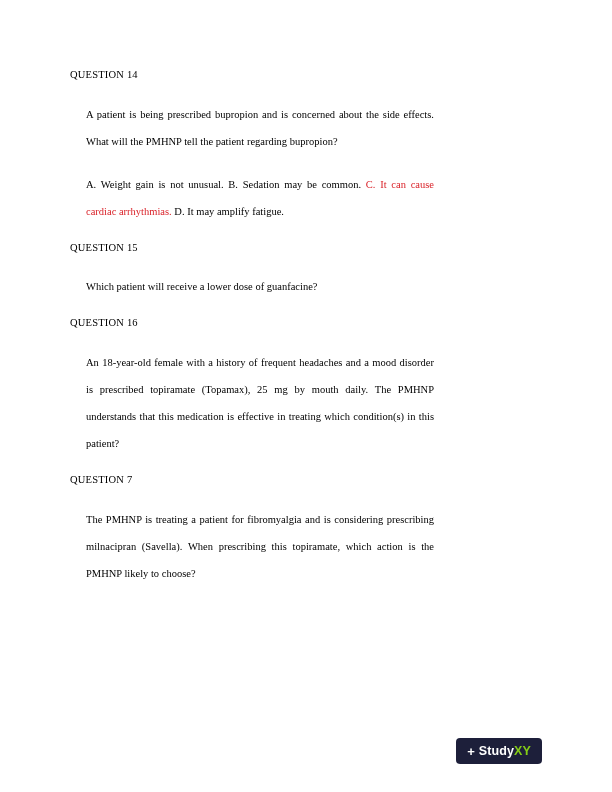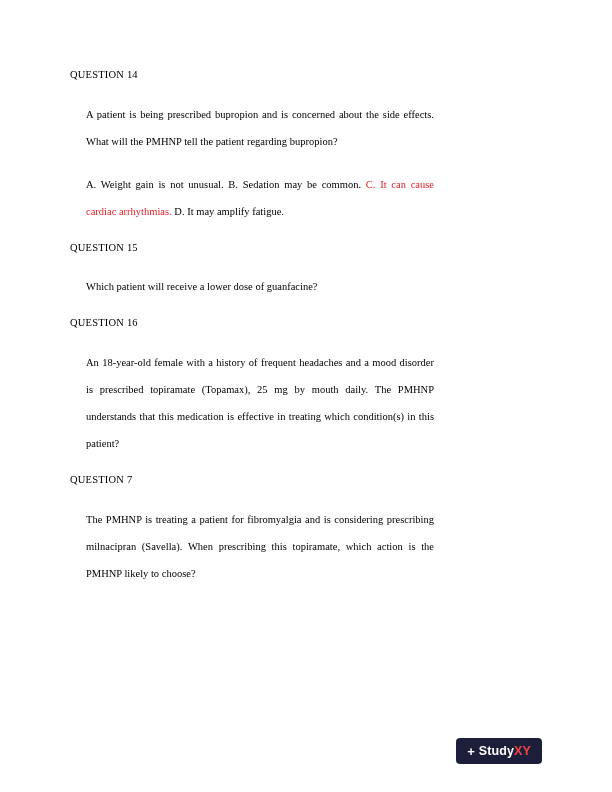--- a/index.html
+++ b/index.html
@@ -63,21 +63,21 @@
     font-weight: bold;
   }
   .footer-logo .brand {
     font-family: "Liberation Sans", sans-serif;
     font-size: 12.5px;
     font-weight: bold;
     color: #ffffff;
     letter-spacing: 0.1px;
   }
   .footer-logo .brand .xy {
-    color: #ef4444;
+    color: #84cc16;
   }
 </style>
 </head>
 <body>
 
 <div class="page">
 
   <div class="q-head">QUESTION 14</div>
 
   <div class="para">A patient is being prescribed bupropion and is concerned about the side effects. What will the PMHNP tell the patient regarding bupropion?</div>

